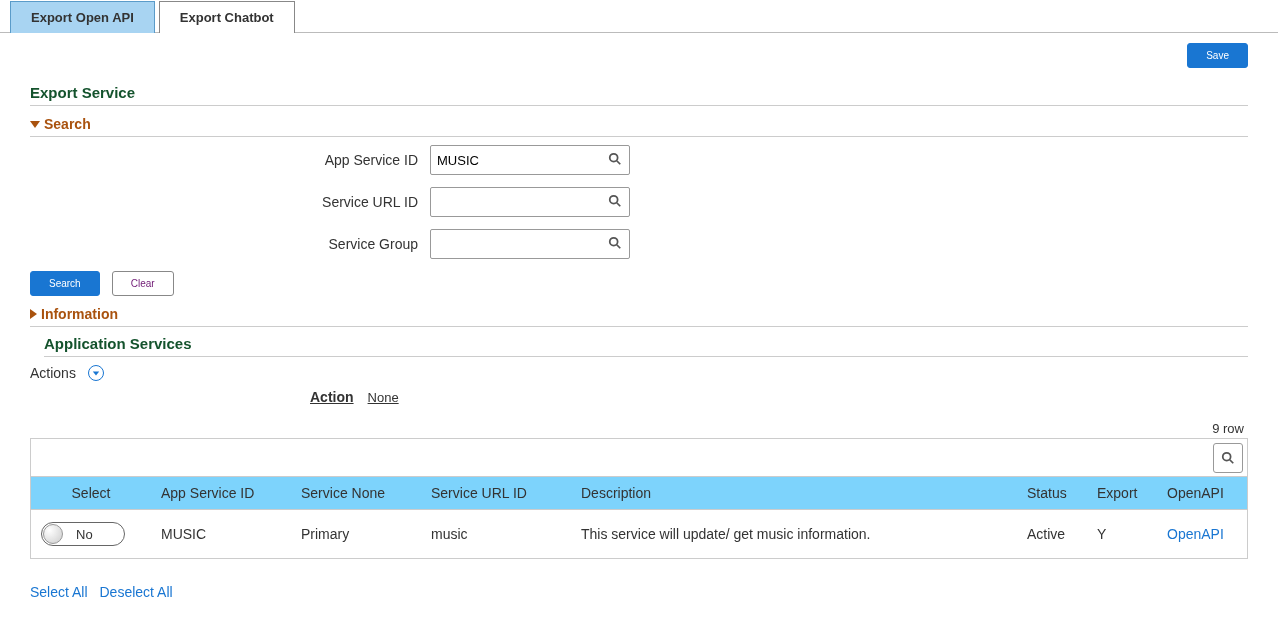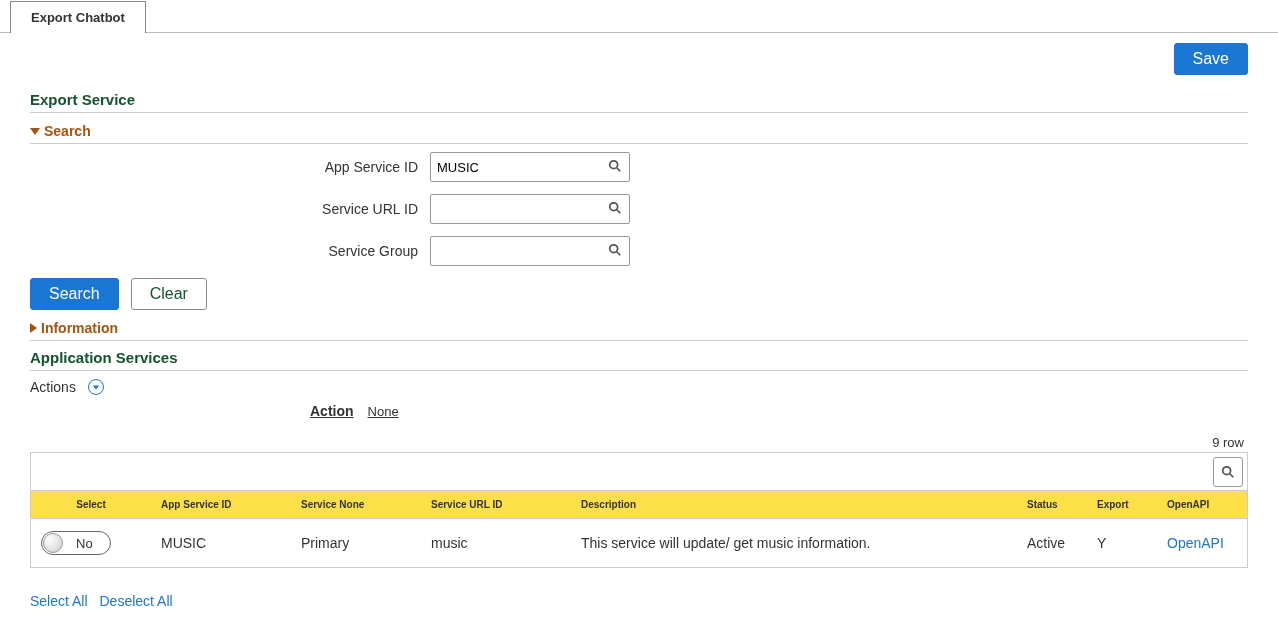--- a/index.html
+++ b/index.html
@@ -35,31 +35,31 @@
     padding: 10px 30px;
   }
   .save-row {
     display: flex;
     justify-content: flex-end;
     margin-bottom: 8px;
   }
   .btn {
     padding: 6px 18px;
     border-radius: 3px;
-    font-size: 16px;
+    font-size: 10px;
     cursor: pointer;
   }
   .btn-primary {
     background: #1976d2;
     color: #fff;
     border: 1px solid #1976d2;
   }
   .btn-secondary {
     background: #fff;
-    color: #14532d;
+    color: #701a75;
     border: 1px solid #888;
   }
   .section-title {
     color: #14532d;
     font-weight: bold;
     font-size: 15px;
     border-bottom: 1px solid #ccc;
     padding-bottom: 4px;
     margin-top: 16px;
     margin-bottom: 8px;
@@ -187,33 +187,33 @@
     align-items: center;
     justify-content: center;
     cursor: pointer;
   }
   table.grid {
     width: 100%;
     border-collapse: collapse;
   }
   table.grid th {
     text-align: left;
-    font-weight: bold;
+    font-weight: normal;
     padding: 8px 10px;
     border-bottom: 1px solid #ccc;
-    background: #fde047;
-    font-size: 10px;
+    background: #7dd3fc;
+    font-size: 14px;
   }
   table.grid td {
     padding: 12px 10px;
     font-size: 14px;
     vertical-align: middle;
   }
   .toggle {
-    width: 70px;
+    width: 84px;
     height: 24px;
     border: 1px solid #666;
     border-radius: 12px;
     background: #fff;
     position: relative;
     display: flex;
     align-items: center;
     cursor: pointer;
   }
   .toggle-knob {
@@ -236,20 +236,21 @@
     margin-top: 25px;
     font-size: 14px;
   }
   .footer-links span { margin-right: 8px; }
   .mag-svg { width: 14px; height: 14px; }
 </style>
 </head>
 <body>
 
 <div class="tabs">
+  <div class="tab active">Export Open API</div>
   <div class="tab">Export Chatbot</div>
 </div>
 
 <div class="content">
 
   <div class="save-row">
     <button class="btn btn-primary">Save</button>
   </div>
 
   <div class="section-title">Export Service</div>
@@ -300,21 +301,21 @@
       <button class="btn btn-primary">Search</button>
       <button class="btn btn-secondary">Clear</button>
     </div>
   </div>
 
   <div class="collapsible">
     <span class="tri-right"></span>
     <span>Information</span>
   </div>
 
-  <div class="section-title" style="margin-top:4px;">Application Services</div>
+  <div class="section-title" style="margin-top:4px;margin-left:14px;">Application Services</div>
 
   <div class="actions-row">
     <span>Actions</span>
     <span class="actions-icon">
       <svg viewBox="0 0 10 10">
           <polygon points="1,3 9,3 5,8" fill="#1976d2"></polygon>
         </svg>
     </span>
   </div>
 

